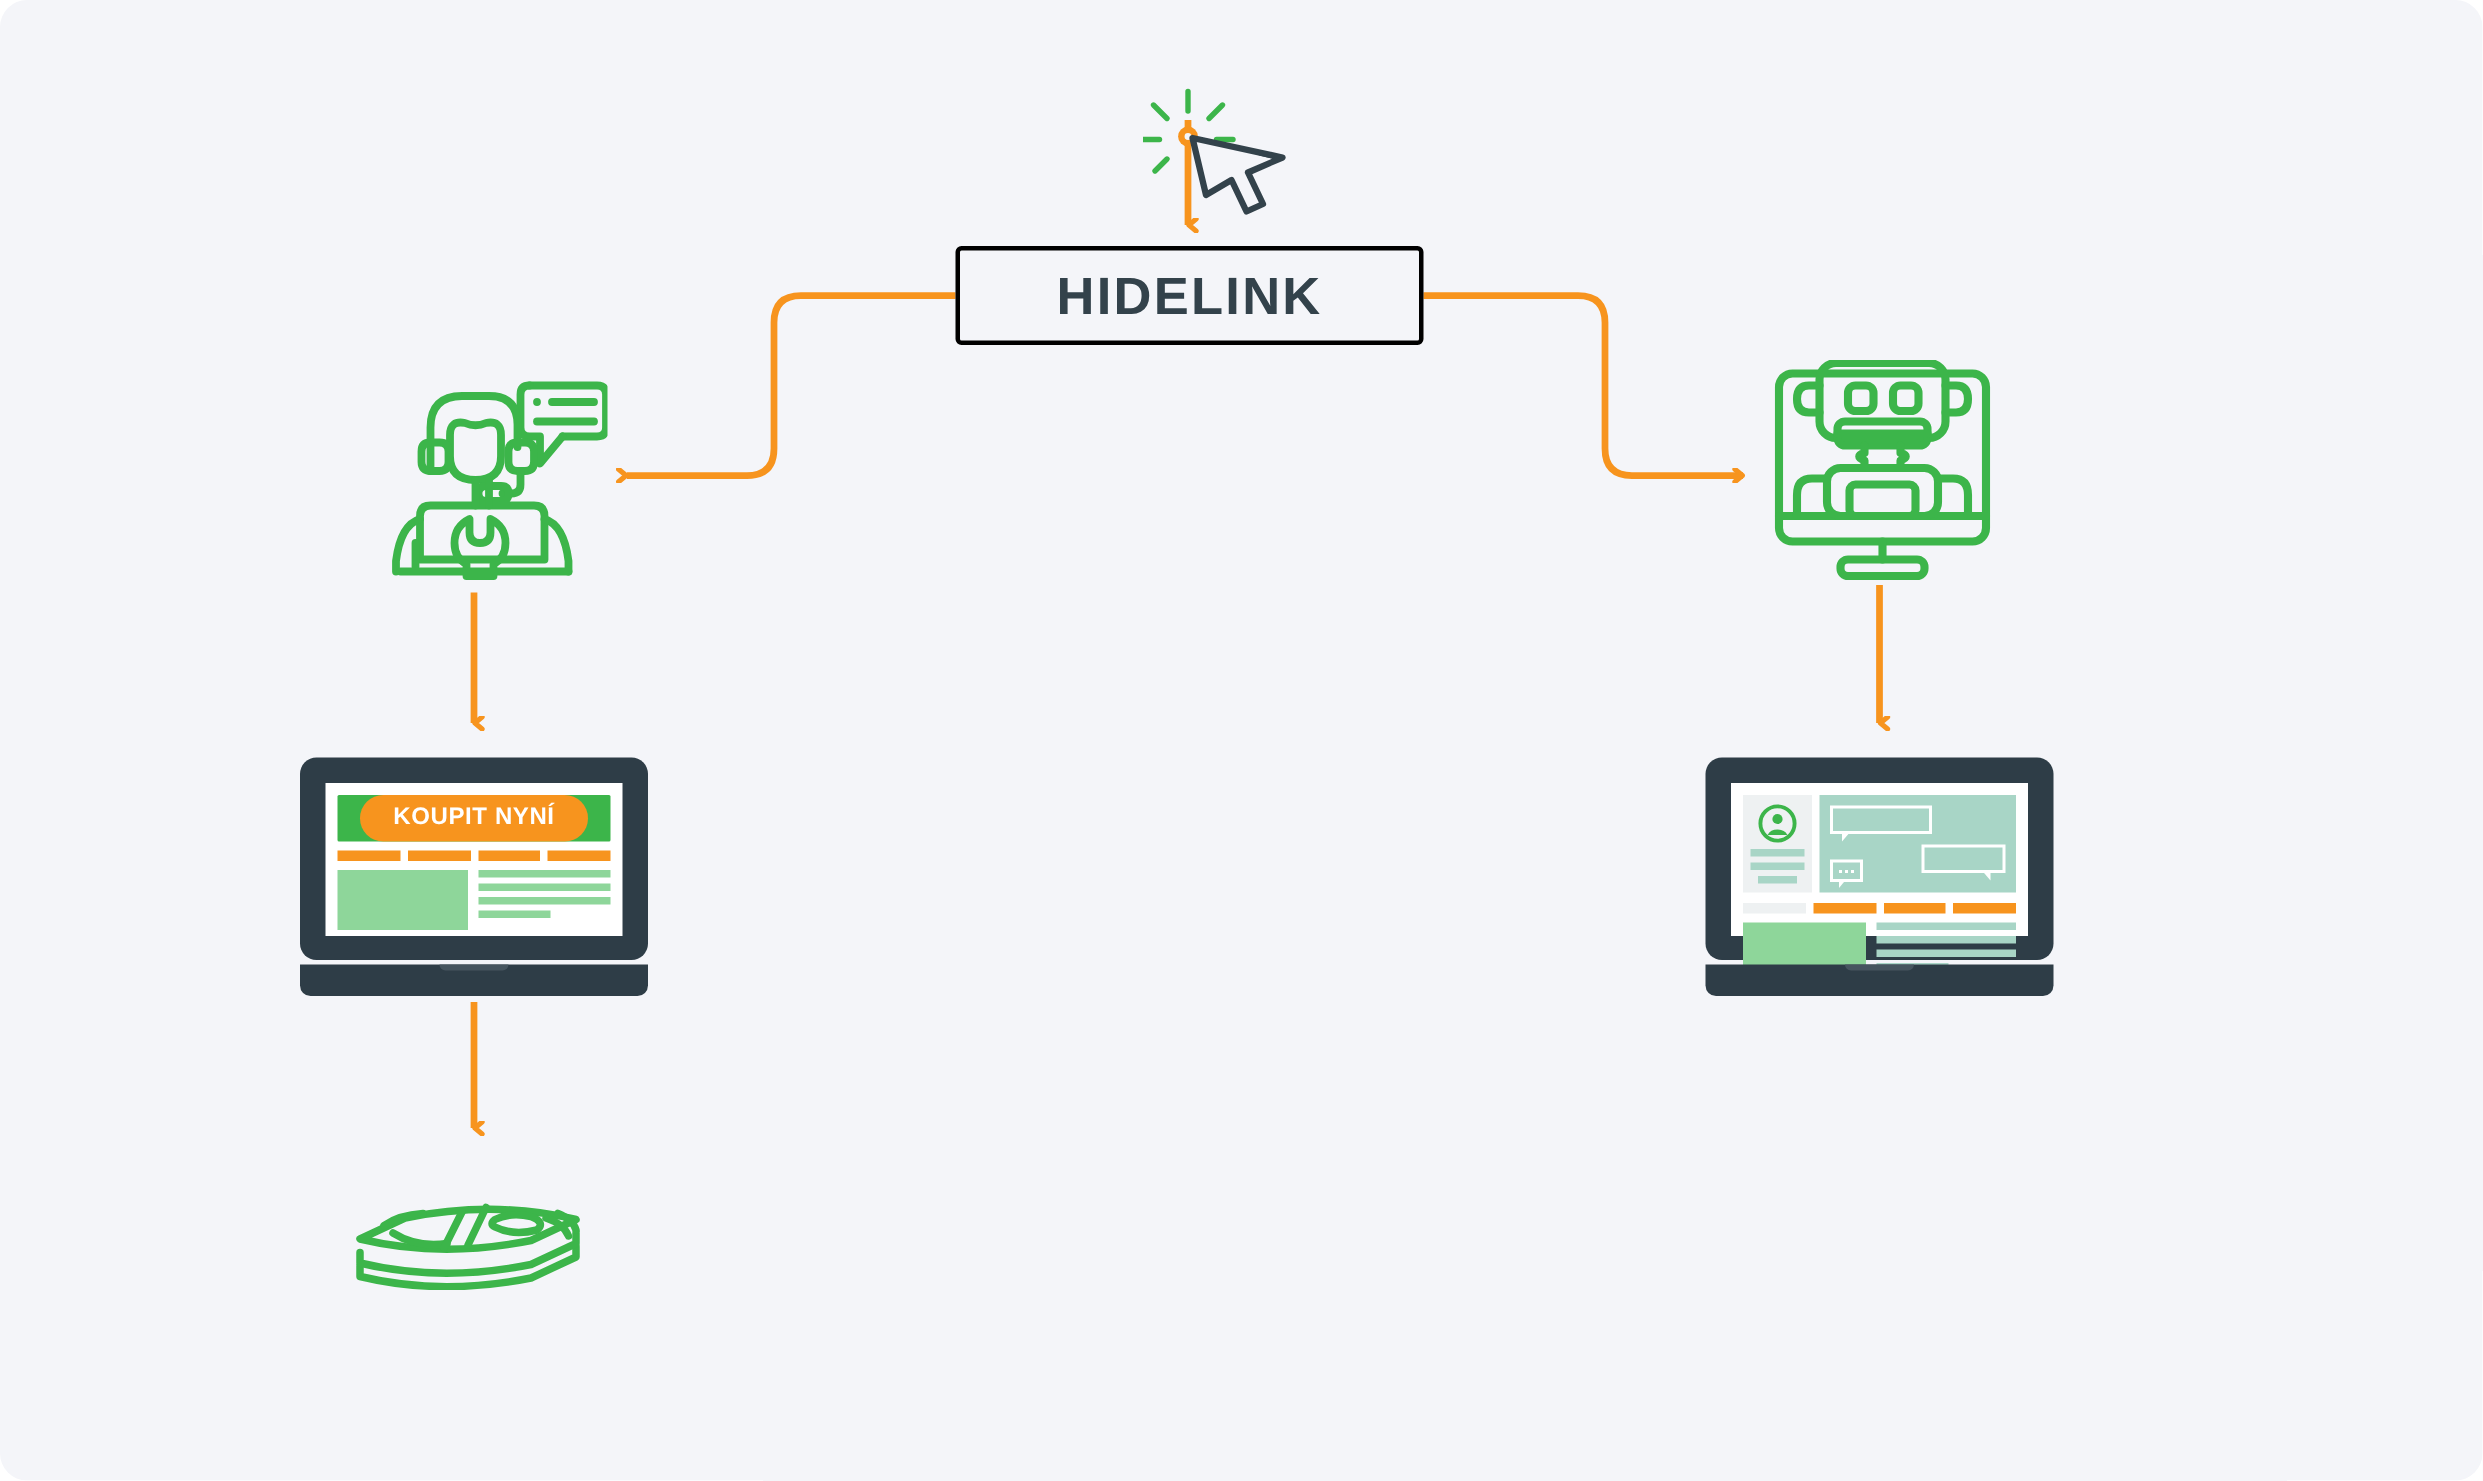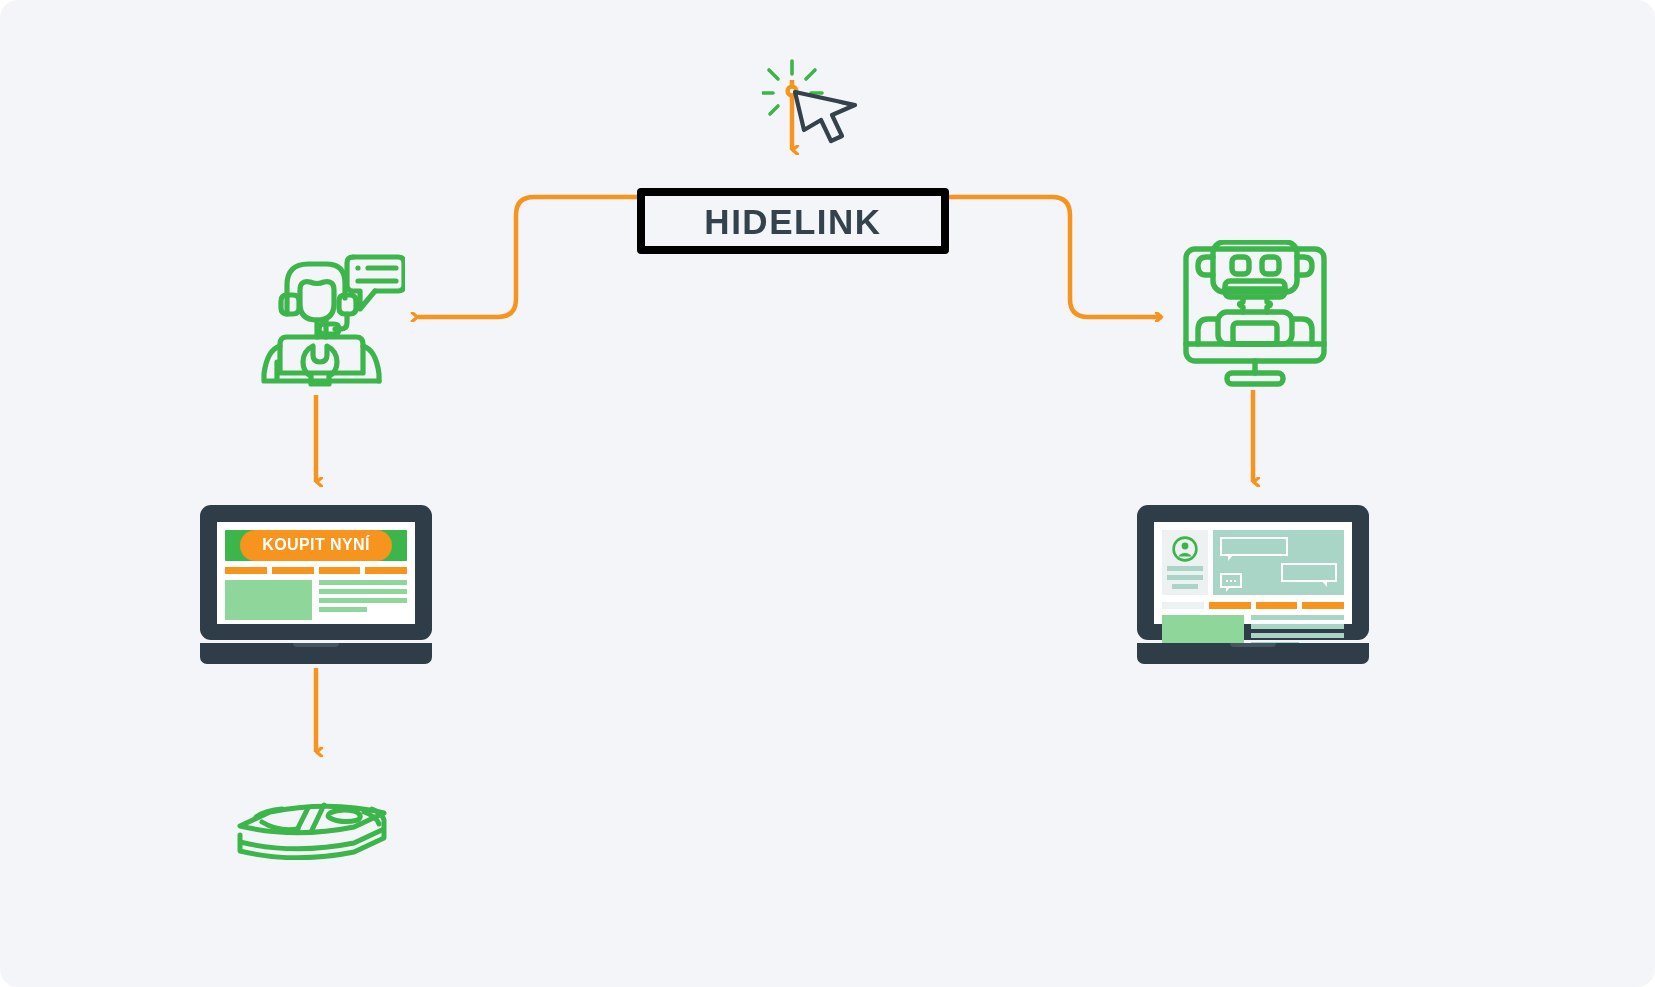--- a/index.html
+++ b/index.html
@@ -30,28 +30,27 @@
     height: 987px;
   }
   
   #hidelink-box {
     position: absolute;
     left: 637px;
     top: 164px;
     width: 312px;
     height: 66px;
     box-sizing: border-box;
-    border: 8px solid #000000;
+    border: 3px solid #000000;
     border-radius: 4px;
     background: #f4f5f9;
     display: flex;
     align-items: center;
     justify-content: center;
     z-index: 5;
-    margin-top: 24px;
   }
   #hidelink-label {
     font-family: "Liberation Sans", sans-serif;
     font-size: 35px;
     font-weight: bold;
     letter-spacing: 1.5px;
     color: #33424b;
     line-height: 1;
   }
   

